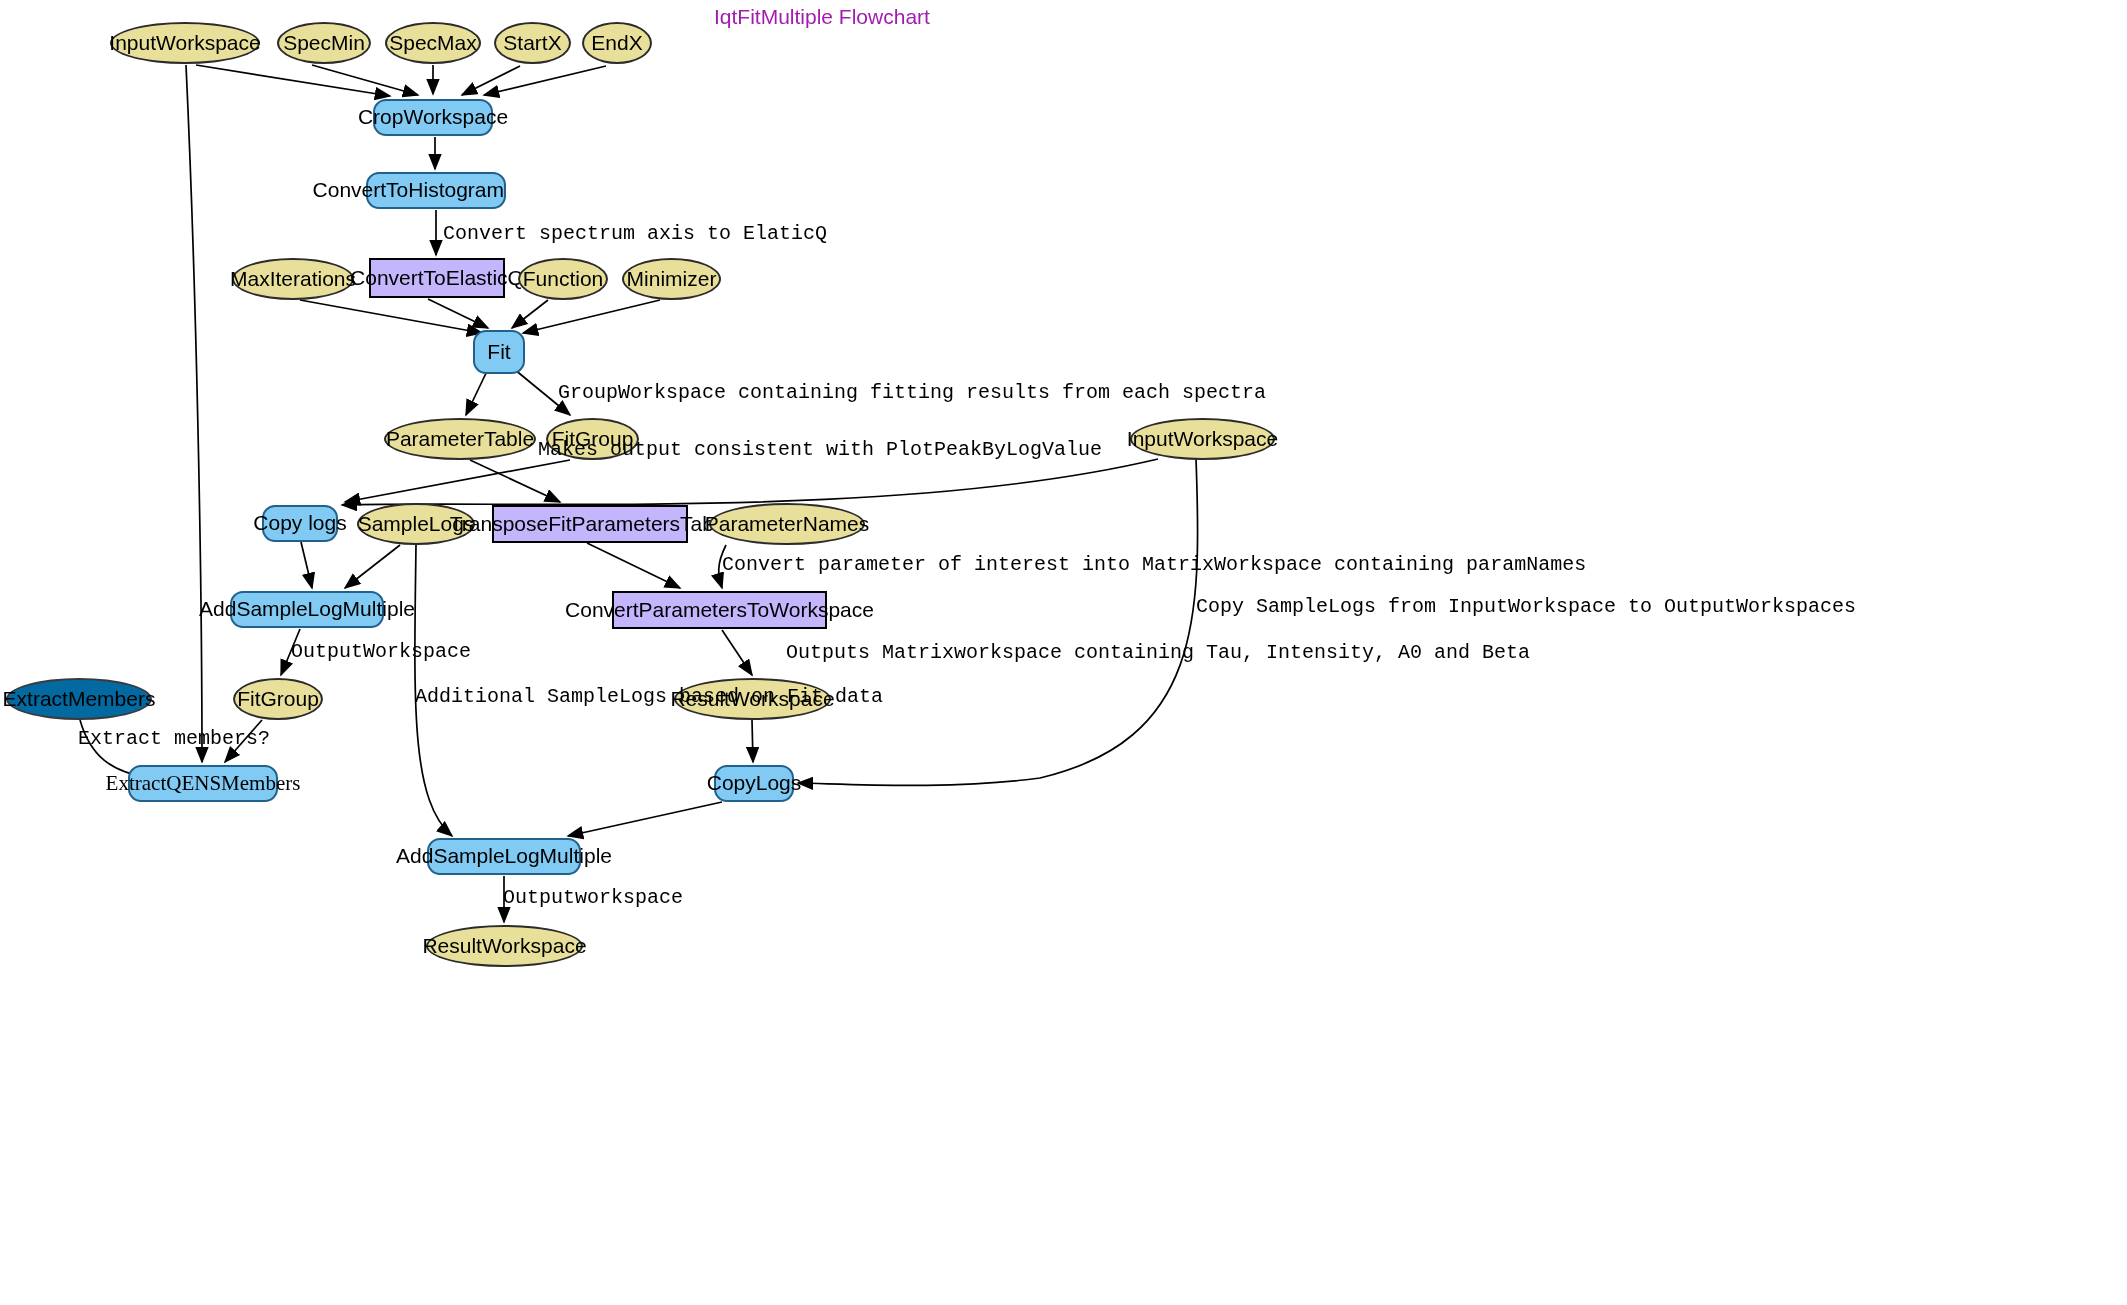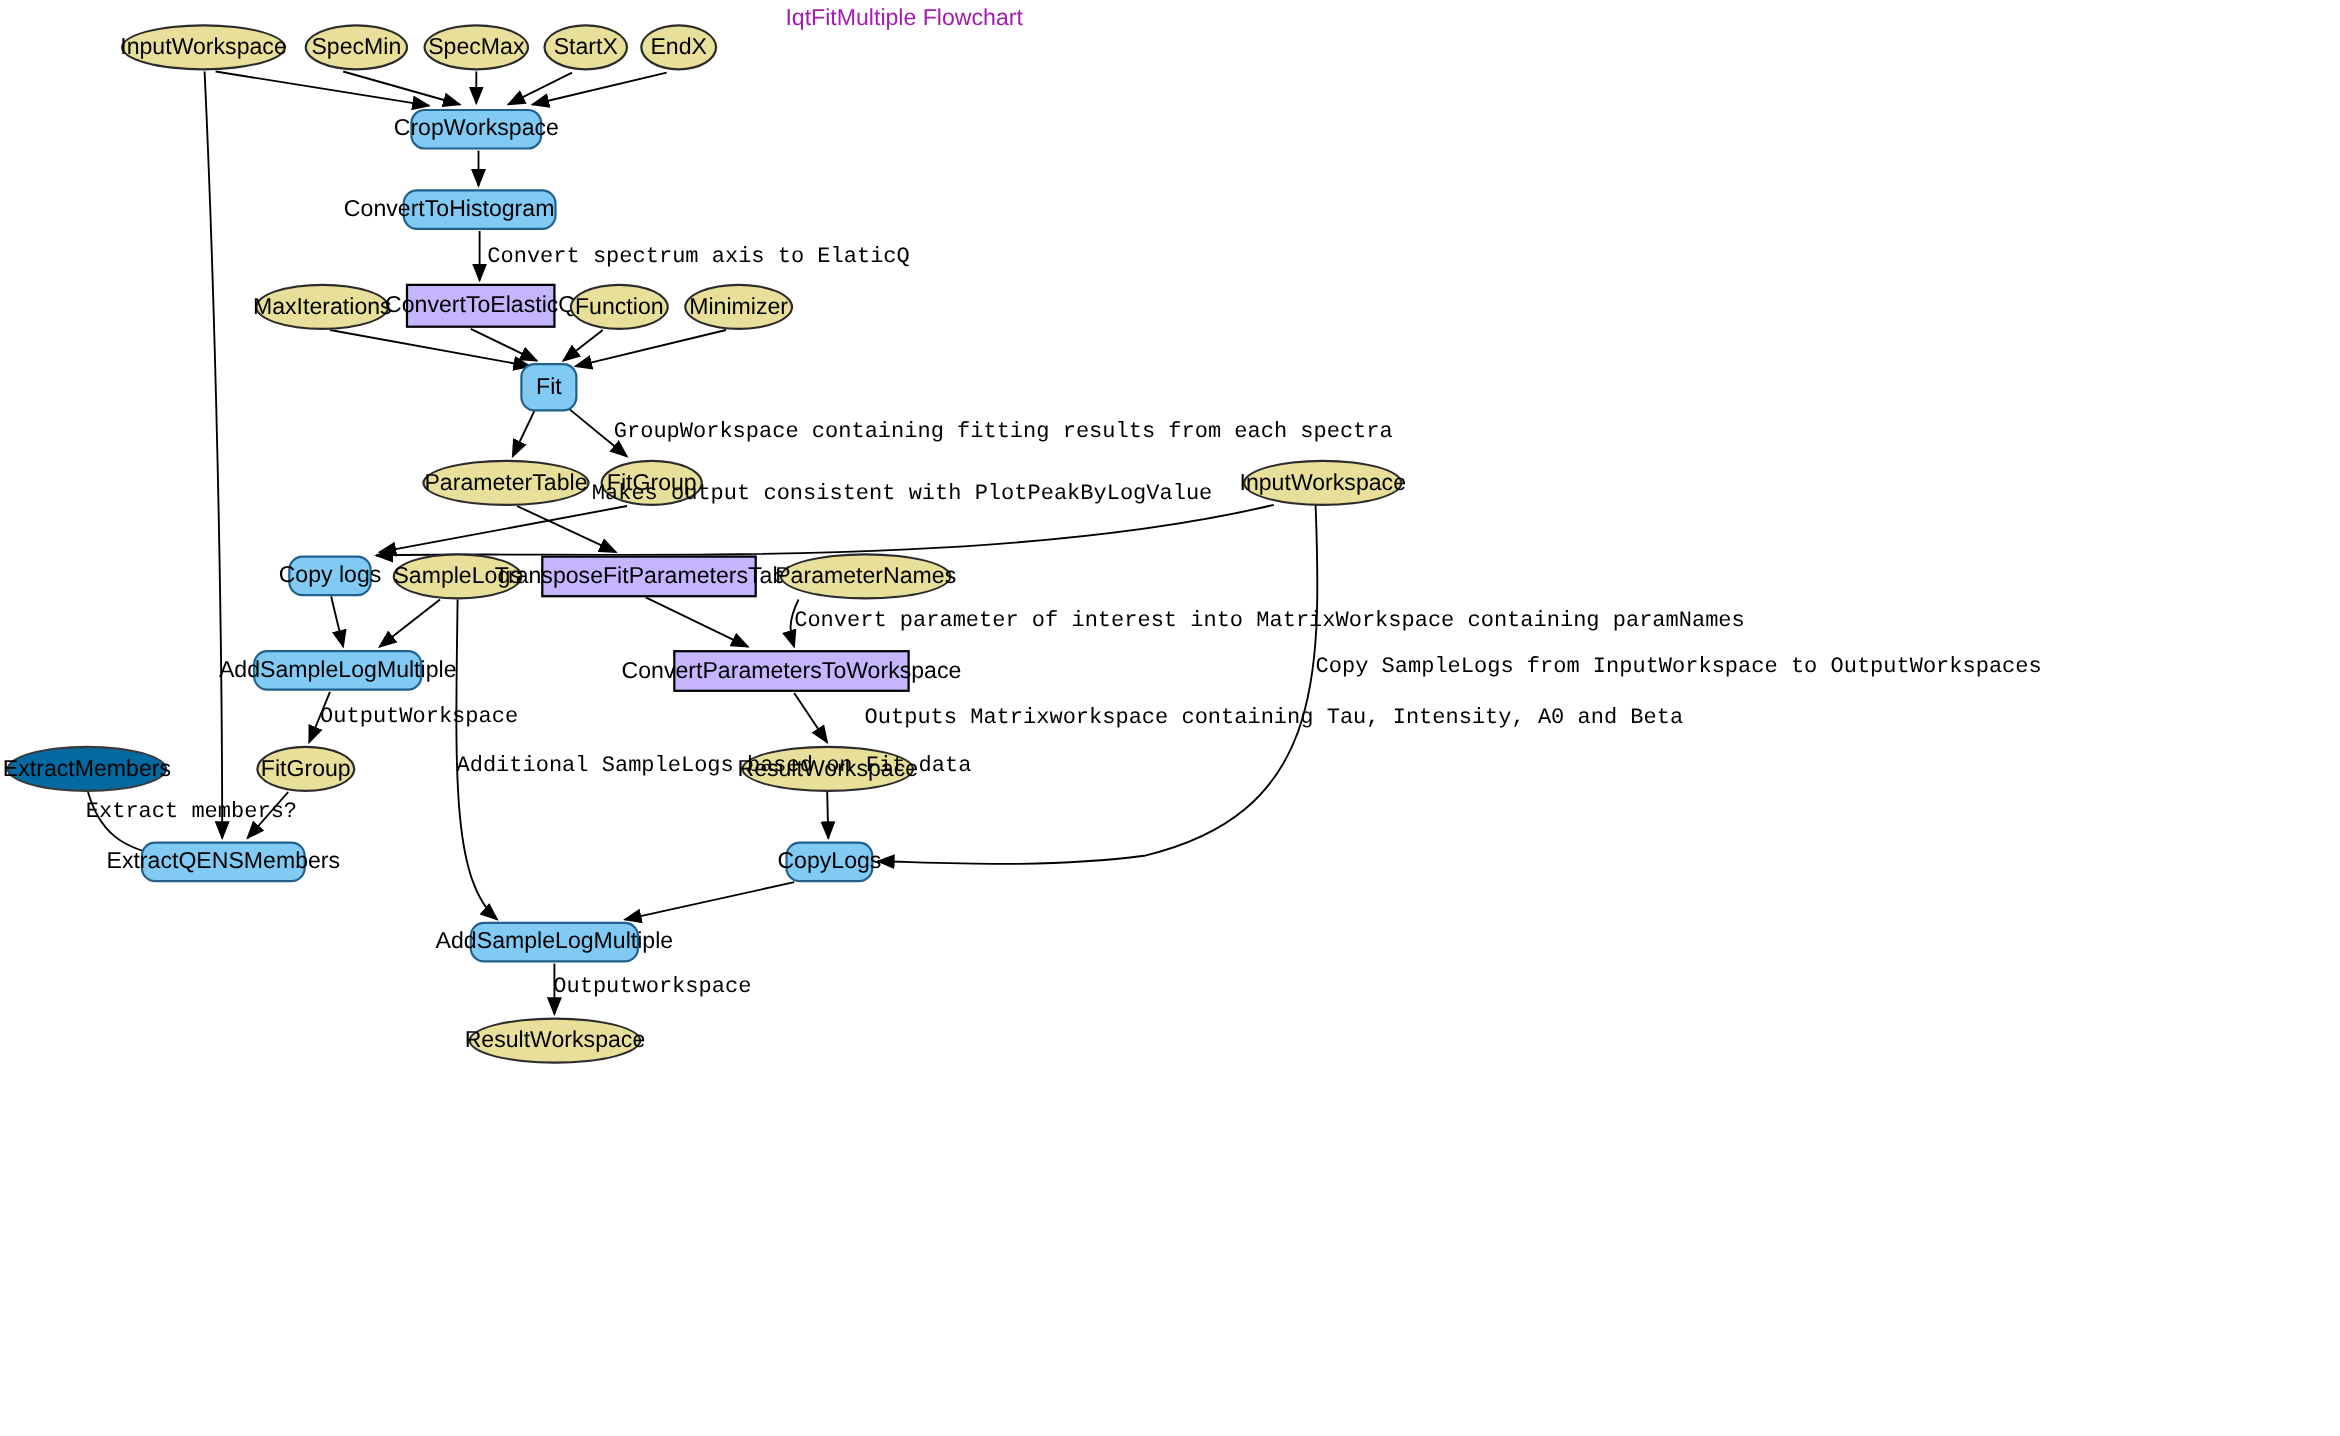--- a/index.html
+++ b/index.html
@@ -210,21 +210,21 @@
   <div class="node node-ellipse fill-grey" style="left:6px; top:678px; width:146px; height:42px;">
     <span>ExtractMembers</span>
   </div>
   <div class="node node-ellipse fill-param" style="left:233px; top:678px; width:90px; height:42px;">
     <span>FitGroup</span>
   </div>
   <div class="node node-ellipse fill-param" style="left:674px; top:678px; width:157px; height:42px;">
     <span>ResultWorkspace</span>
   </div>
 
-  <div class="node node-rounded fill-algo" style="left:128px; top:765px; width:150px; height:37px;">
+  <div class="node node-rounded fill-algo" style="left:128px; top:765px; width:150px; height:37px;font-family:Liberation Serif, serif;">
     <span>ExtractQENSMembers</span>
   </div>
   <div class="node node-rounded fill-algo" style="left:714px; top:765px; width:80px; height:37px;">
     <span>CopyLogs</span>
   </div>
 
   <div class="node node-rounded fill-algo" style="left:427px; top:838px; width:154px; height:37px;">
     <span>AddSampleLogMultiple</span>
   </div>
   <div class="node node-ellipse fill-param" style="left:426px; top:925px; width:157px; height:42px;">

